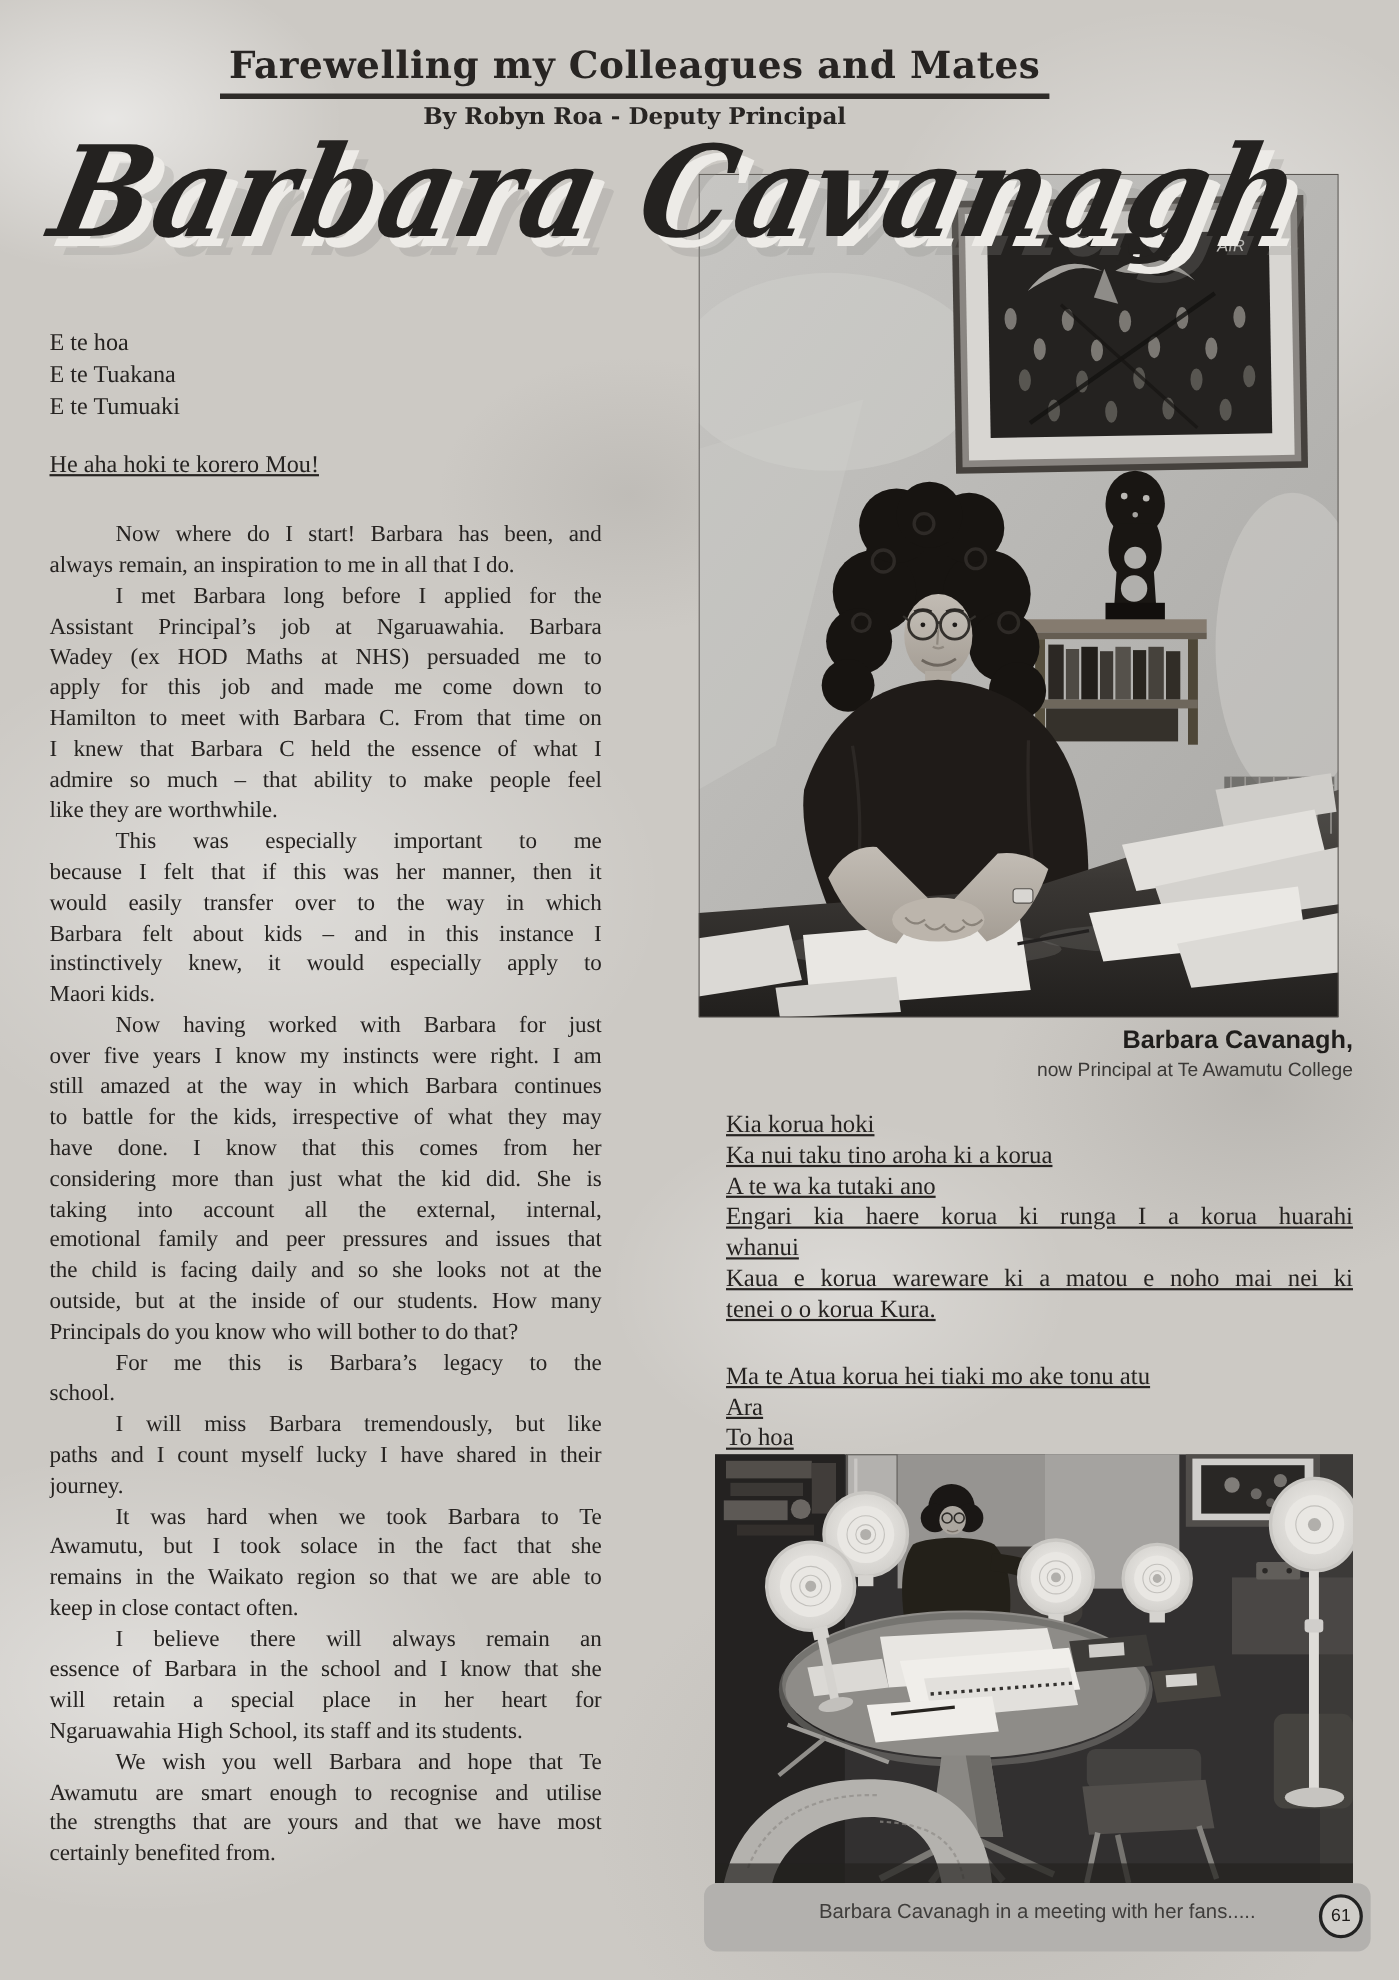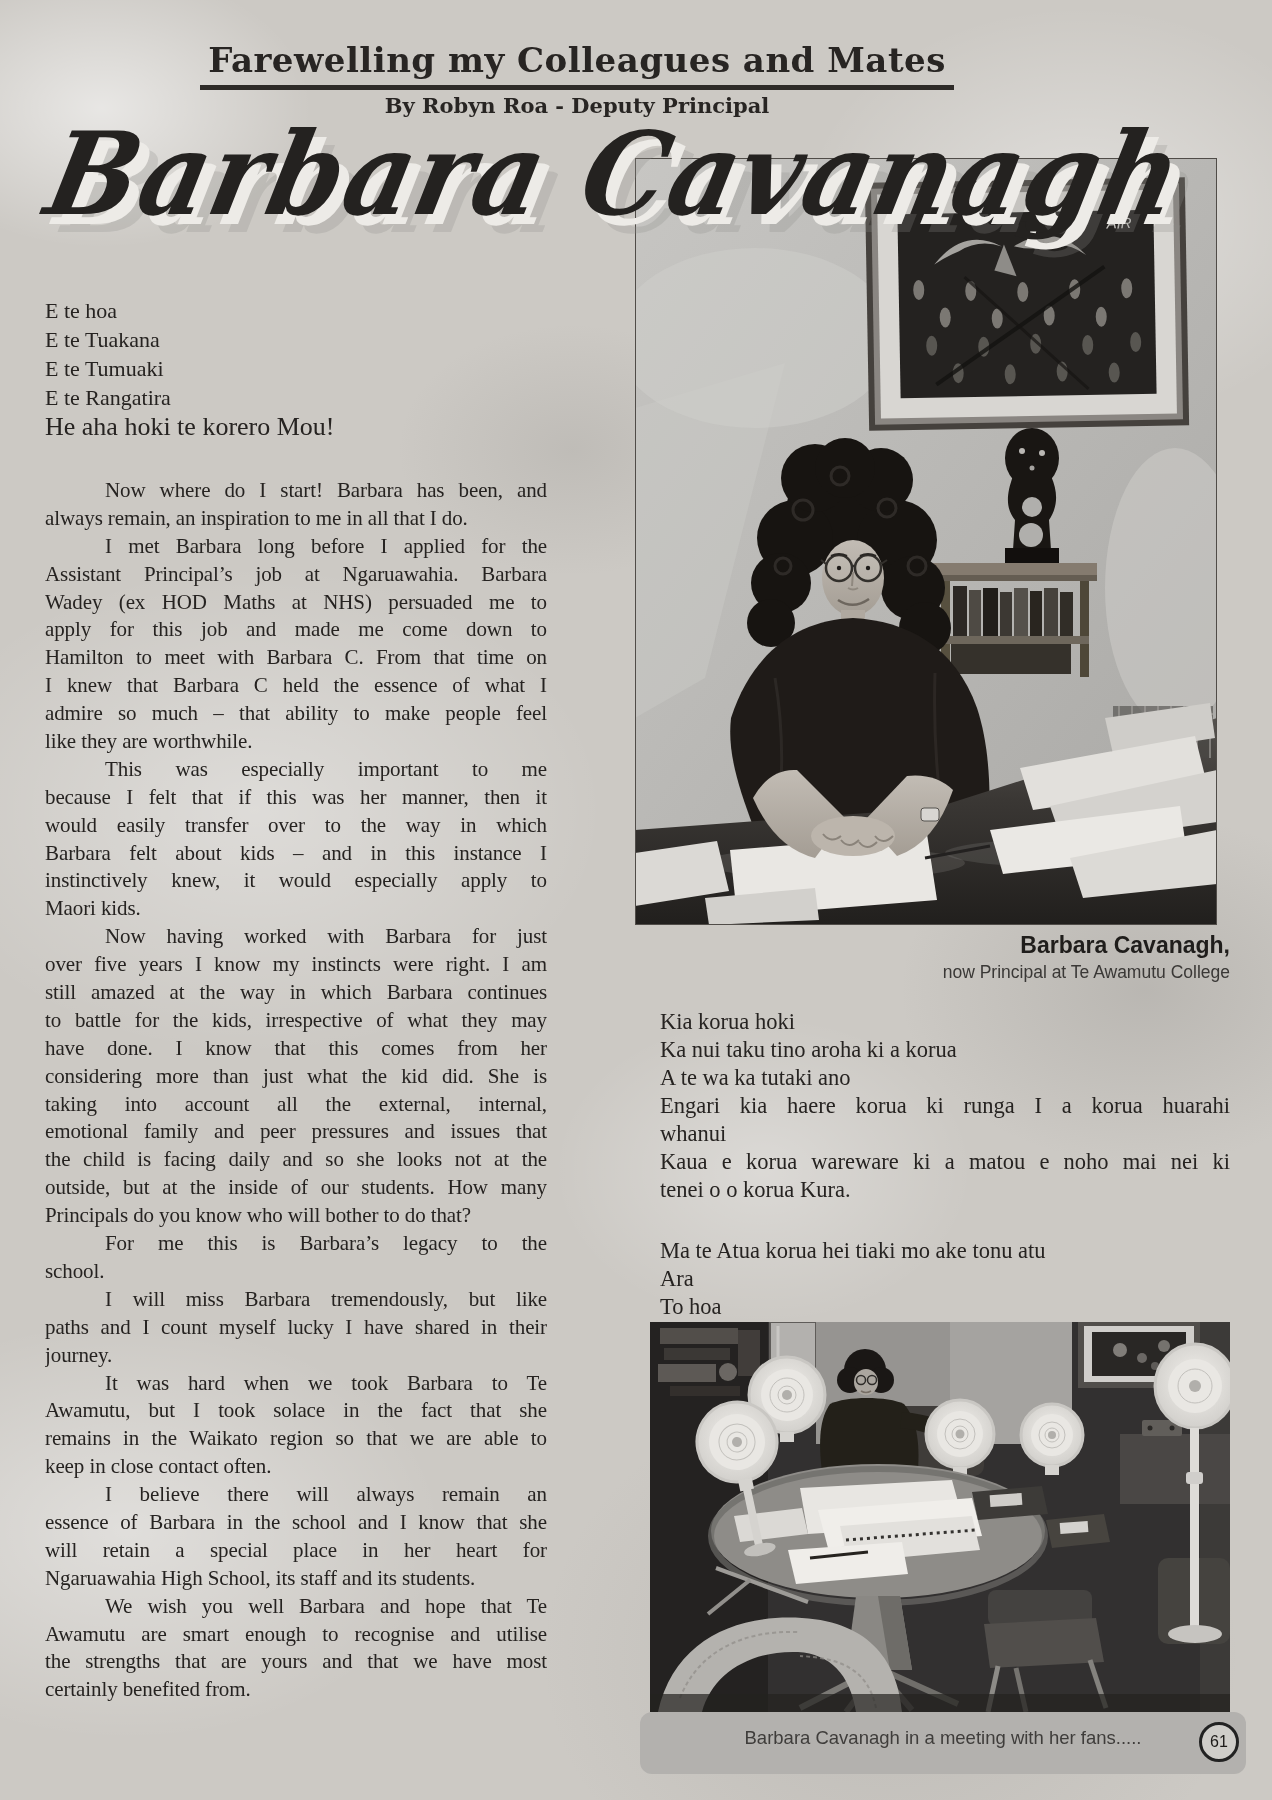--- a/index.html
+++ b/index.html
@@ -29,40 +29,40 @@
   .script-title{
     position:absolute; left:34px; top:110px; z-index:6; white-space:nowrap;
     font-family:"DejaVu Serif", serif; font-style:italic; font-weight:bold;
     font-size:106px; line-height:140px; letter-spacing:2px; color:#242220;
     transform:skewX(-12deg) scaleY(1.08); transform-origin:left bottom;
     text-shadow:12px 9px 0 #edebe7, 22px 16px 0 rgba(140,138,134,.25);
   }
   
   .left-col{position:absolute; left:45px; top:296px; width:502px;}
   .gl{font-size:22px; line-height:29px;}
-  .salutation{font-size:26px; line-height:29px; }
+  .salutation{font-size:22px; line-height:29px; margin-top:24px;text-decoration:underline;}
   .body-lines{margin-top:36px; letter-spacing:-.1px;}
   .bl{
     height:27.9px; line-height:27.9px; font-size:21px;
     text-align:justify; text-align-last:justify; text-justify:inter-word;
     overflow:hidden; white-space:nowrap;
   }
   .bl.l{text-align-last:left;}
   .bl.ind{text-indent:60px;}
   
   .photo-top{position:absolute; left:635px; top:158px; width:582px; height:767px; z-index:1;}
   .photo-bottom{position:absolute; left:650px; top:1322px; width:580px; height:390px; z-index:1;}
   .photo-top svg,.photo-bottom svg{display:block; width:100%; height:100%;}
   
   .caption-top{position:absolute; left:700px; top:932px; width:530px; text-align:right; font-family:"Liberation Sans", sans-serif; z-index:2;}
   .cap-name{font-weight:bold; font-size:23px; color:#1f1d1b;}
   .cap-role{font-size:17.5px; color:#3a3836; margin-top:3px;}
   .maori{position:absolute; left:660px; width:570px; font-size:22.5px;}
   .maori-1{top:1008px;} .maori-2{top:1237px;}
-  .ml{height:28px; line-height:28px; white-space:nowrap; overflow:hidden;}
+  .ml{height:28px; line-height:28px; white-space:nowrap; overflow:hidden;text-decoration:underline;}
   .ml.j{text-align:justify; text-align-last:justify; white-space:nowrap;}
   
   .caption-strip{position:absolute; left:640px; top:1712px; width:606px; height:62px; background:#b3b1ae; z-index:2;border-radius:12px;}
   .cap-bottom{margin-top:15px; text-align:center; font-family:"Liberation Sans", sans-serif; font-size:18.5px; color:#3f3d3b;}
   .page-num{
     position:absolute; left:1199px; top:1722px; width:34px; height:34px; z-index:3;
     border:3px solid #222; border-radius:50%; background:#cfcdc9;
     text-align:center; line-height:34px; font-family:"Liberation Sans", sans-serif;
     font-weight:normal; font-size:16px; color:#1c1a18;
   }
@@ -257,21 +257,20 @@
   <div class="caption-top">
     <div class="cap-name">Barbara Cavanagh,</div>
     <div class="cap-role">now Principal at Te Awamutu College</div>
   </div>
 
   <div class="left-col">
     <div>
       <div class="gl">E te hoa</div>
         <div class="gl">E te Tuakana</div>
         <div class="gl">E te Tumuaki</div>
-        <div class="gl">E te Rangatira</div>
     </div>
     <div class="salutation">He aha hoki te korero Mou!</div>
     <div class="body-lines">
       <div class="bl ind j">Now where do I start! Barbara has been, and</div>
         <div class="bl l">always remain, an inspiration to me in all that I do.</div>
         <div class="bl ind j">I met Barbara long before I applied for the</div>
         <div class="bl j">Assistant Principal’s job at Ngaruawahia. Barbara</div>
         <div class="bl j">Wadey (ex HOD Maths at NHS) persuaded me to</div>
         <div class="bl j">apply for this job and made me come down to</div>
         <div class="bl j">Hamilton to meet with Barbara C. From that time on</div>

